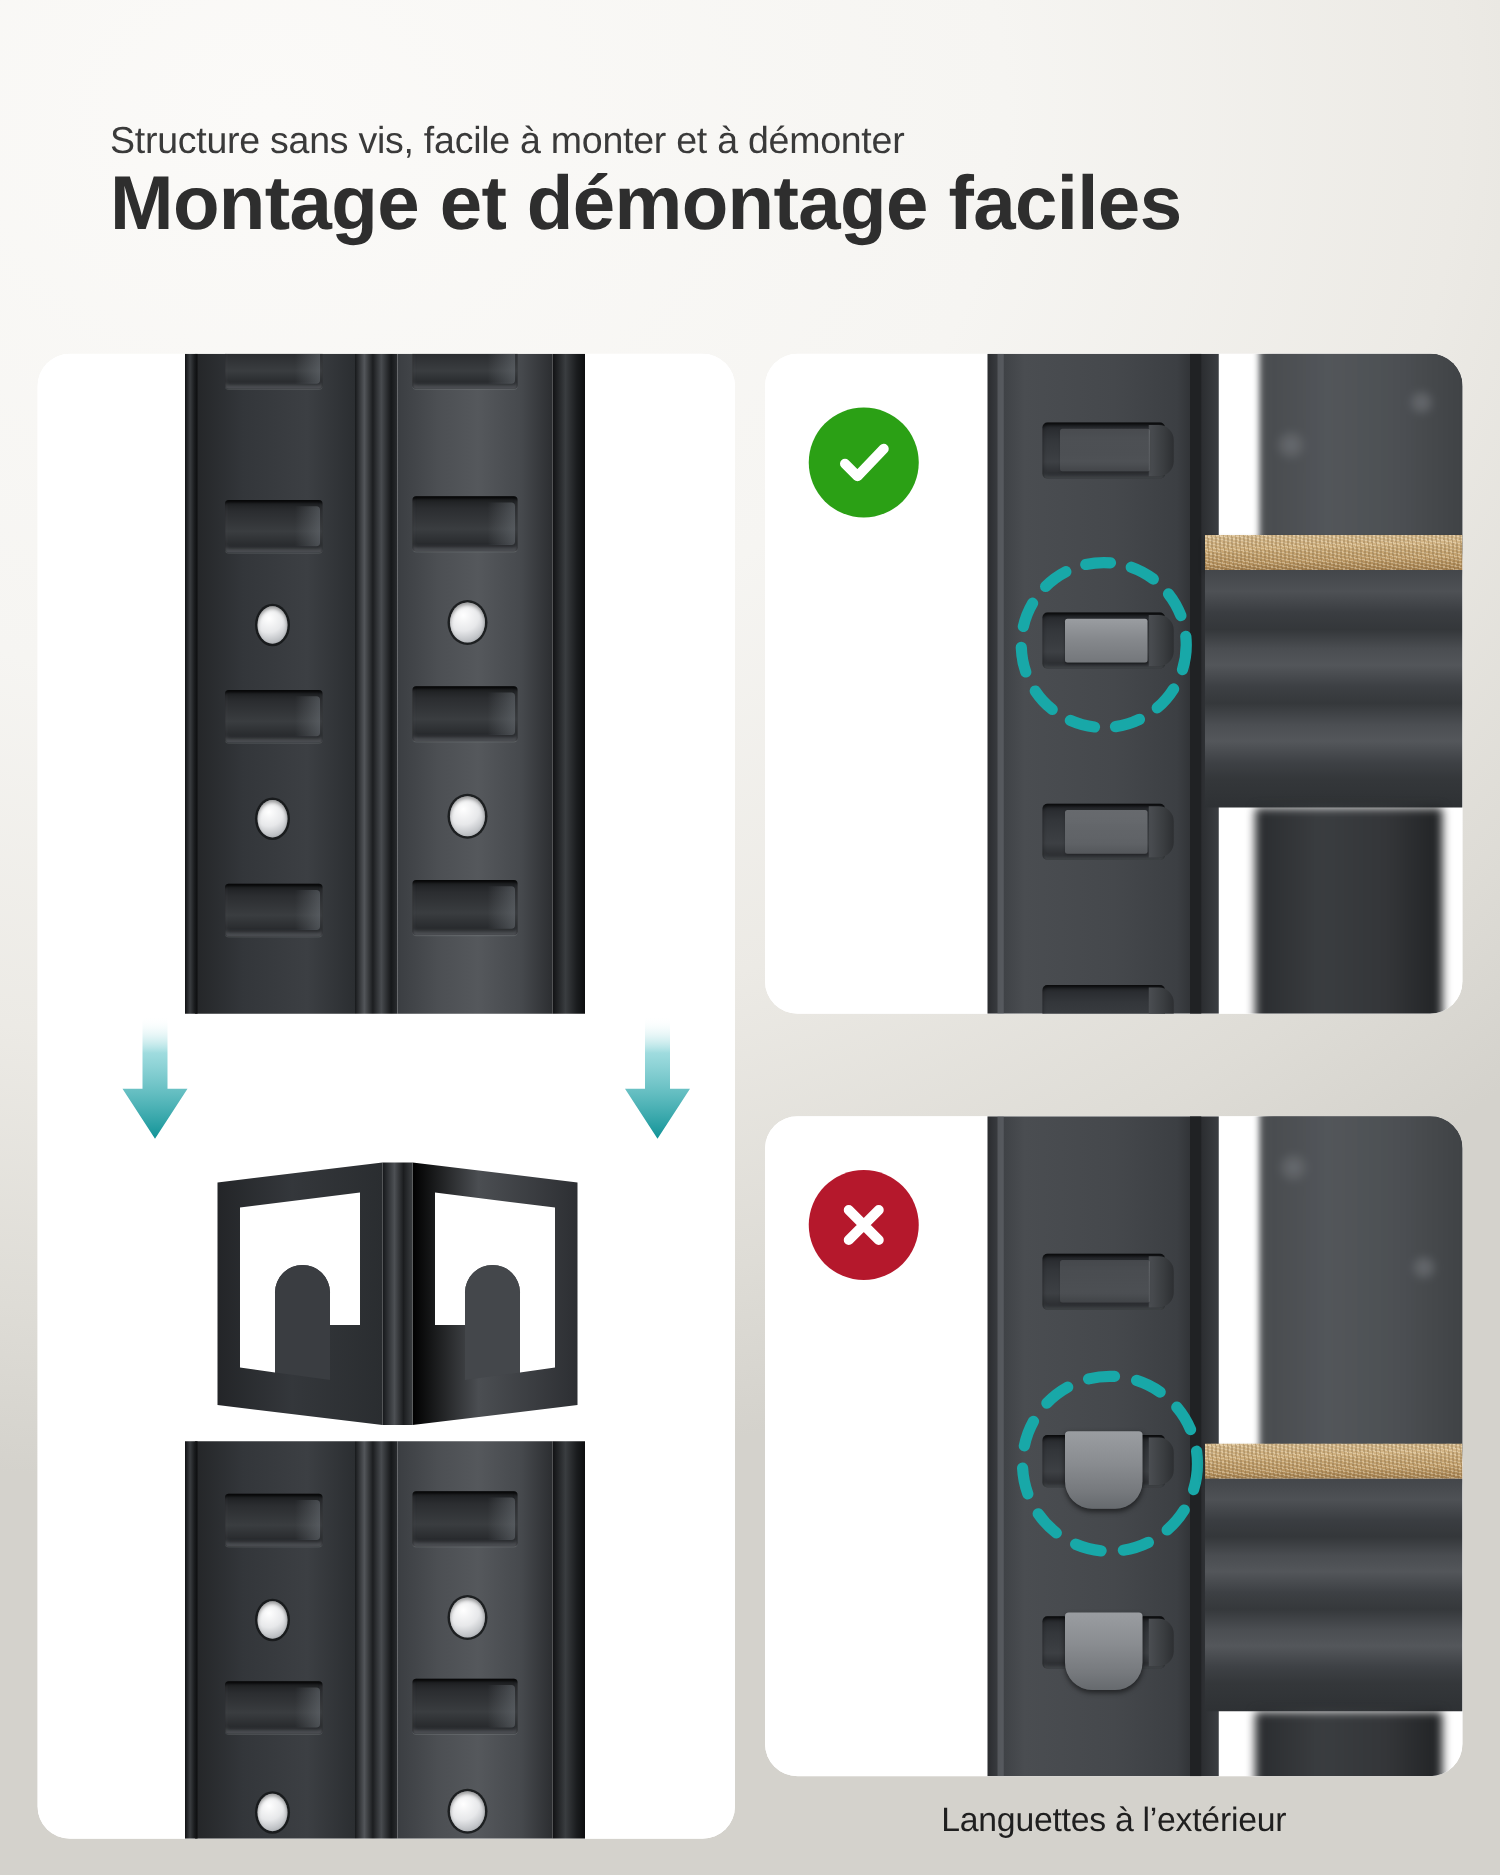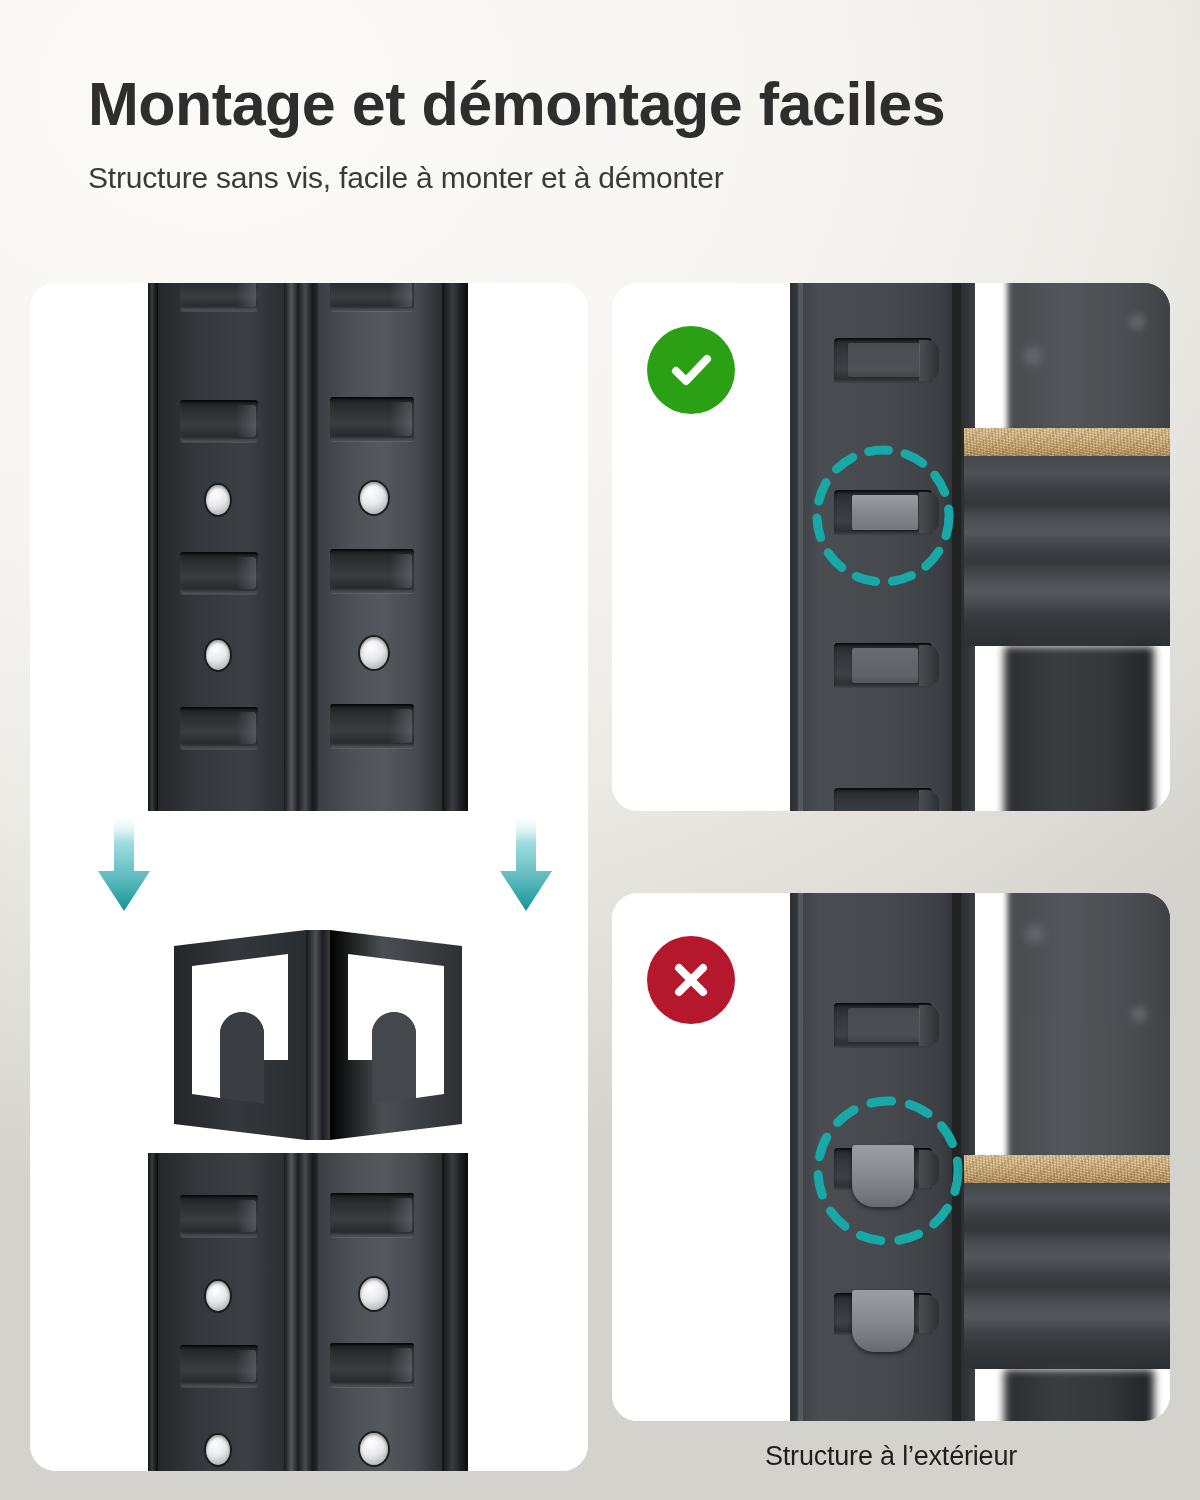--- a/index.html
+++ b/index.html
@@ -147,22 +147,22 @@
   }
 
   .dashcircle{position:absolute;}
 </style>
 </head>
 <body>
 
 <div id="page">
 
   <div id="header">
+    <div id="subtitle">Structure sans vis, facile à monter et à démonter</div>
     <div id="title">Montage et démontage faciles</div>
-    <div id="subtitle">Structure sans vis, facile à monter et à démonter</div>
   </div>
 
   <div class="card" id="card-left">
     <div class="scene">
 
       <div class="post-corner" style="left:118px;top:-6px;width:320px;height:534px;">
 
         <div class="face left" style="left:8px;width:128px;"></div>
 
         <div class="corner-rib" style="left:136px;width:34px;"></div>
@@ -344,21 +344,21 @@
       <div class="board" style="left:352px;top:262px;width:230px;height:28px;"></div>
 
       <div class="beam" style="left:352px;top:290px;width:230px;height:186px;
                   background:linear-gradient(180deg,#43464a 0%,#4e5155 9%,#3a3d41 18%,#34373a 25%,
                     #4a4d51 33%,#53565a 40%,#3d4044 49%,#35383b 56%,#4b4e52 65%,#54575b 72%,
                     #3e4145 81%,#34373a 88%,#2e3134 100%);"></div>
 
       <div class="blurpost" style="left:392px;top:476px;width:150px;height:62px;"></div>
     </div>
   </div>
-  <div class="caption" id="cap-br">Structure à l’extérieur</div>
+  <div class="caption" id="cap-br">Languettes à l’extérieur</div>
 
   <div class="badge" id="badge-no">
     <svg width="54" height="54" viewBox="0 0 54 54">
       <path d="M15 15 L39 39 M39 15 L15 39" fill="none" stroke="#fff" stroke-width="8" stroke-linecap="round"></path>
     </svg>
   </div>
 
 </div>
 
 </body></html>

